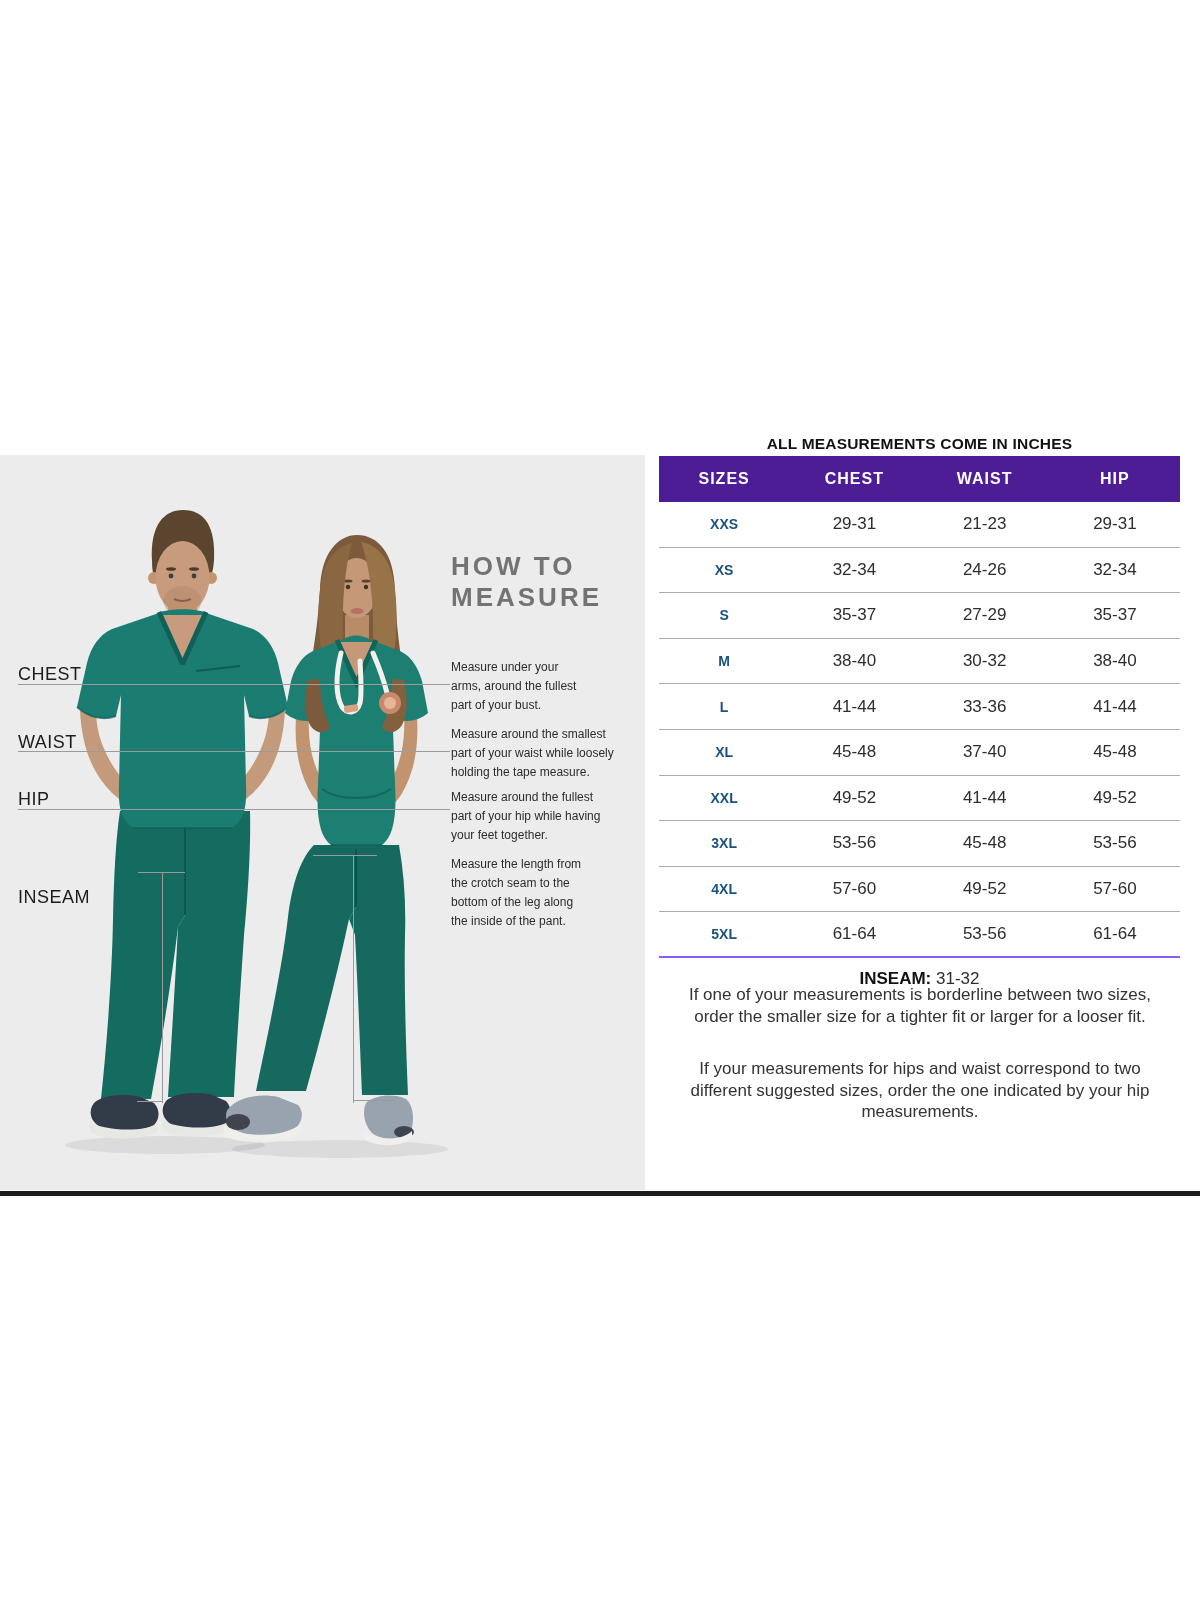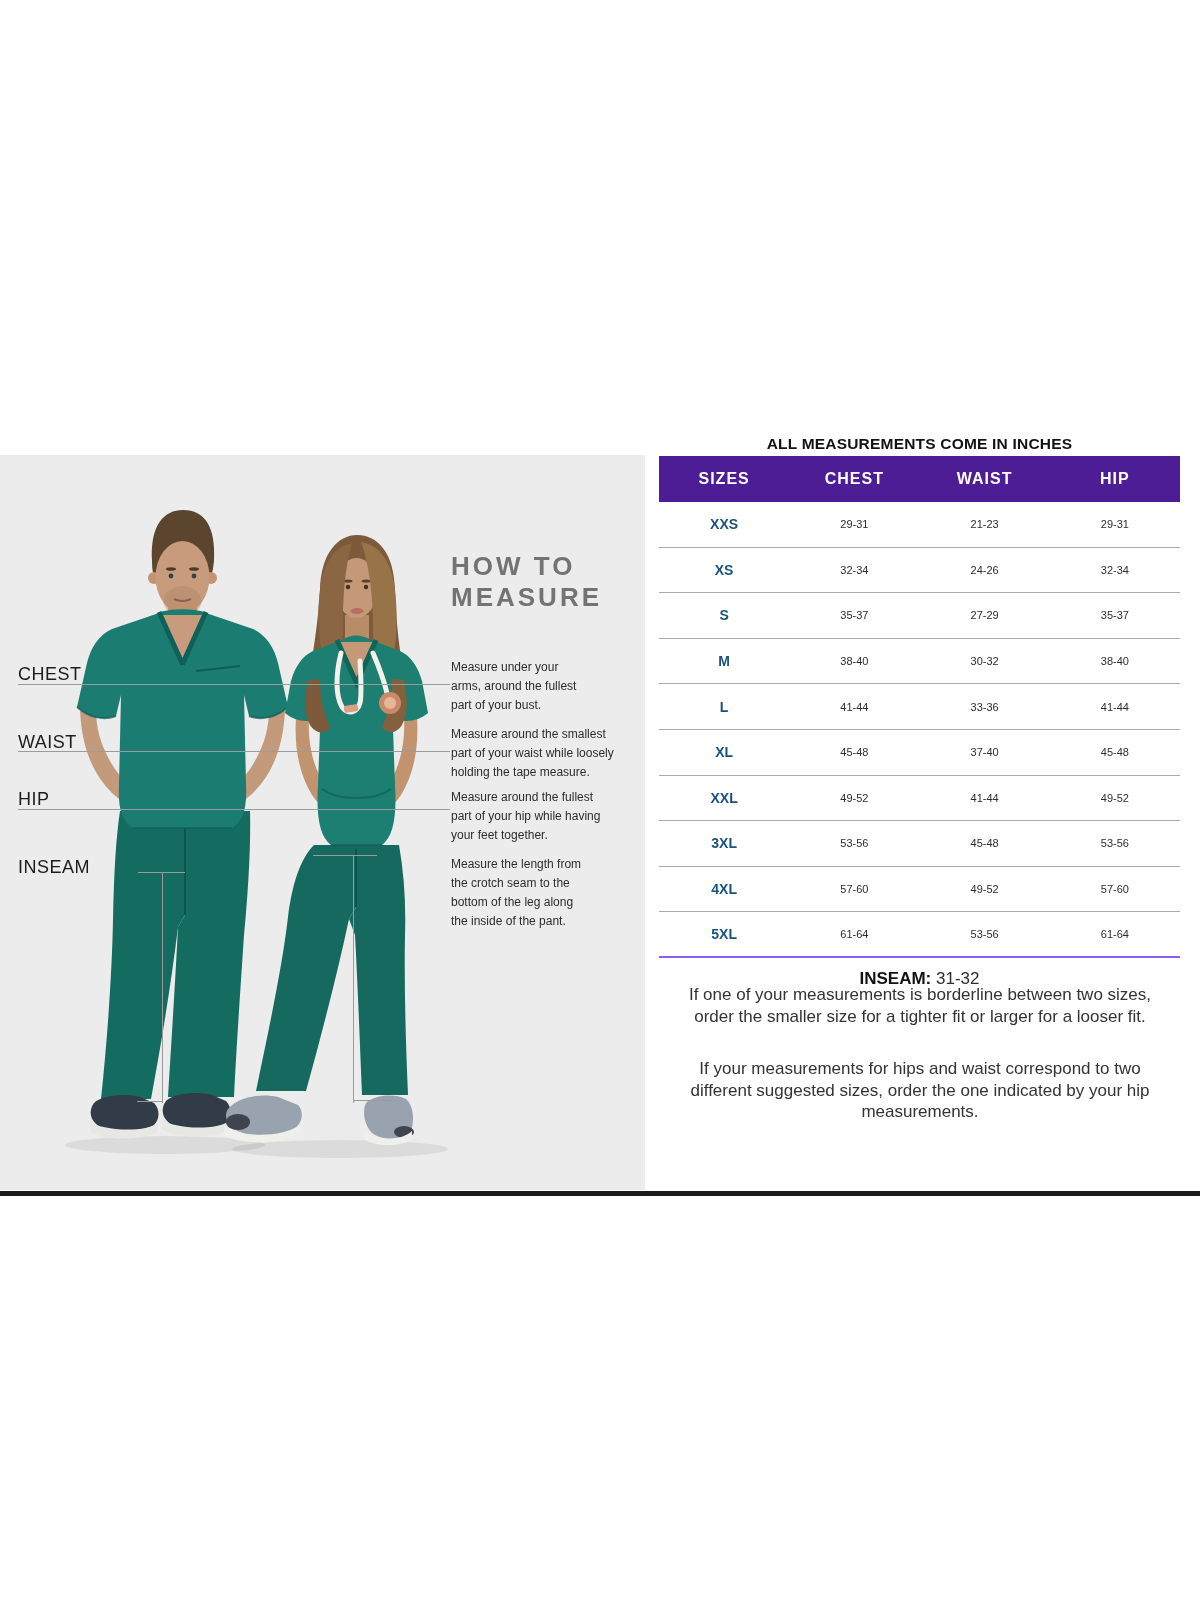--- a/index.html
+++ b/index.html
@@ -19,21 +19,21 @@
   .tbl-title{position:absolute;left:659px;top:435px;width:521px;text-align:center;
              font-size:15.5px;font-weight:bold;color:#121212;letter-spacing:.2px;}
   .tbl{position:absolute;left:659px;top:456px;width:521px;}
   .t-head{display:grid;grid-template-columns:25% 25% 25% 25%;height:46px;background:#4c1d95;
           align-items:center;}
   .t-head span{text-align:center;color:#ffffff;font-weight:bold;font-size:16px;letter-spacing:1px;}
   .t-row{display:grid;grid-template-columns:25% 25% 25% 25%;height:45.6px;align-items:center;
          border-bottom:1px solid #ababab;box-sizing:border-box;}
   .t-row:last-child{border-bottom:2px solid #8b5cf6;}
   .t-size{text-align:center;font-size:14px;font-weight:bold;color:#1a527f;}
-  .t-val{text-align:center;font-size:11px;color:#2d2d2d;}
+  .t-val{text-align:center;font-size:17px;color:#2d2d2d;}
   .inseam-note{position:absolute;left:659px;top:969px;width:521px;text-align:center;
                font-size:17px;color:#2d2d2d;}
   .inseam-note b{color:#111111;}
   .note{position:absolute;left:652px;width:536px;text-align:center;font-size:17px;
         line-height:21.5px;color:#333333;white-space:pre-line;}
   .note1{top:984px;}
   .note2{top:1058px;}
   .divider{position:absolute;left:0;top:1191px;width:1200px;height:5px;background:#1b1b1b;}
 </style>
 </head>
@@ -160,21 +160,21 @@
     <div class="m-line" style="left:138px;top:417px;width:47px;"></div>
     <div class="m-line" style="left:313px;top:400px;width:64px;"></div>
     <div class="m-vline" style="left:162px;top:417px;height:231px;"></div>
     <div class="m-vline" style="left:353px;top:400px;height:248px;"></div>
     <div class="m-line" style="left:137px;top:646px;width:26px;"></div>
     <div class="m-line" style="left:353px;top:645px;width:42px;"></div>
 
     <div class="m-label" style="left:18px;top:209px;">CHEST</div>
     <div class="m-label" style="left:18px;top:277px;">WAIST</div>
     <div class="m-label" style="left:18px;top:334px;">HIP</div>
-    <div class="m-label" style="left:18px;top:402px;">INSEAM</div>
+    <div class="m-label" style="left:18px;top:432px;">INSEAM</div>
 
     <div class="howto">HOW TO
 MEASURE</div>
     <div class="mdesc" style="top:203px;">Measure under your
 arms, around the fullest
 part of your bust.</div>
     <div class="mdesc" style="top:270px;">Measure around the smallest
 part of your waist while loosely
 holding the tape measure.</div>
     <div class="mdesc" style="top:333px;">Measure around the fullest

